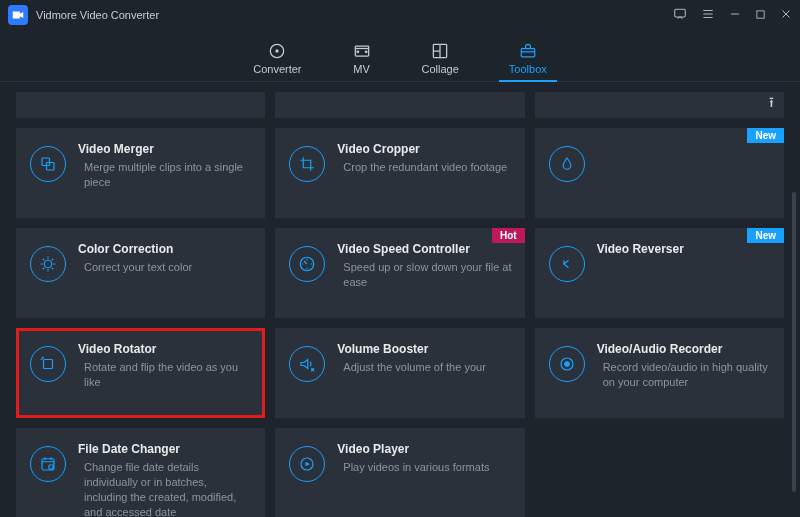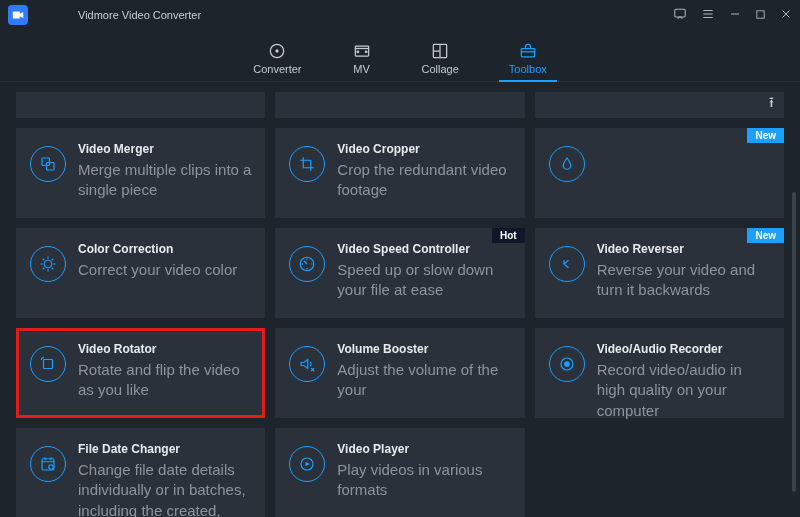--- a/index.html
+++ b/index.html
@@ -1,17 +1,17 @@
 <!DOCTYPE html>
 <html><head>
 <meta charset="utf-8">
 <style>
   * { box-sizing: border-box; margin: 0; padding: 0; }
   html, body { width: 800px; height: 517px; overflow: hidden; background: #1e242c; font-family: "Segoe UI", Arial, sans-serif; color: #d4d8dc; }
-  .titlebar { height: 30px; display: flex; align-items: center; padding: 0 8px; gap: 42px; }
+  .titlebar { height: 30px; display: flex; align-items: center; padding: 0 8px; }
   .logo { width: 20px; height: 20px; background: #2f7bff; border-radius: 4px; display: flex; align-items: center; justify-content: center; margin-right: 8px; }
   .logo svg { width: 14px; height: 14px; fill: #fff; }
   .title { font-size: 11px; color: #c9ced3; }
   .win-controls { margin-left: auto; display: flex; gap: 14px; align-items: center; }
   .win-controls span { color: #aeb4bb; font-size: 13px; cursor: pointer; line-height: 1; }
   .tabs { height: 52px; display: flex; justify-content: center; align-items: flex-start; gap: 30px; border-bottom: 1px solid #2b323b; }
   .tab { display: flex; flex-direction: column; align-items: center; gap: 2px; cursor: pointer; padding: 4px 10px 0 10px; height: 100%; justify-content: center; position: relative; }
   .tab svg { width: 20px; height: 20px; stroke: #c5cbd1; fill: none; stroke-width: 1.5; }
   .tab span { font-size: 11px; color: #c5cbd1; }
   .tab.active span { color: #1aa0ff; }
@@ -19,23 +19,23 @@
   .tab.active::after { content: ""; position: absolute; bottom: -1px; left: 0; right: 0; height: 2px; background: #1aa0ff; }
   .content { position: relative; height: 435px; padding: 10px 16px 0 16px; }
   .grid { display: grid; grid-template-columns: repeat(3, 1fr); gap: 10px; }
   .card { background: #2a313a; height: 90px; padding: 14px 12px 12px 14px; display: flex; align-items: flex-start; gap: 12px; position: relative; cursor: pointer; }
   .card.partial { height: 26px; padding-top: 0; padding-bottom: 0; align-items: center; }
   .card.highlight { outline: 3px solid #e21b1b; outline-offset: -3px; }
   .card .icon { width: 36px; height: 36px; border: 1.5px solid #1aa0ff; border-radius: 50%; display: flex; align-items: center; justify-content: center; flex-shrink: 0; margin-top: 4px; }
   .card .icon svg { width: 18px; height: 18px; stroke: #1aa0ff; fill: none; stroke-width: 1.6; }
   .card .txt { flex: 1; min-width: 0; }
   .card .name { font-size: 12px; font-weight: 600; color: #e8ebee; margin-bottom: 4px; }
-  .card .desc { font-size: 15px; color: #8d949c; line-height: 1.35; }
+  .card .desc { font-size: 11px; color: #8d949c; line-height: 1.35; margin-left: 6px; }
   .badge { position: absolute; top: 0; right: 0; font-size: 10px; font-weight: 600; padding: 2px 8px; color: #fff; }
-  .badge.hot { background: #0f172a; }
+  .badge.hot { background: #be185d; }
   .badge.new { background: #1aa0ff; }
   .upload-ico { position: absolute; top: 0; right: 10px; color: #cfd3d8; font-size: 14px; }
   .scrollbar { position: absolute; right: 4px; top: 110px; width: 4px; height: 300px; background: #3a424c; border-radius: 2px; }
 </style>
 </head>
 <body>
 
 <div class="titlebar">
   <div class="logo">
     <svg viewBox="0 0 24 24">
@@ -138,21 +138,21 @@
       </div>
       <div class="card">
         <div class="icon">
           <svg viewBox="0 0 24 24">
             <circle cx="12" cy="12" r="5"></circle>
             <path d="M12 2v3M12 19v3M2 12h3M19 12h3M5 5l2 2M17 17l2 2M17 7l2-2M5 19l2-2"></path>
           </svg>
         </div>
         <div class="txt">
           <div class="name">Color Correction</div>
-          <div class="desc">Correct your video color</div>
+          <div class="desc">Correct your text color</div>
         </div>
       </div>
       <div class="card">
         <div class="icon">
           <svg viewBox="0 0 24 24">
             <circle cx="12" cy="12" r="9"></circle>
             <path d="M12 12L8 8"></path>
             <path d="M12 5v2M19 12h-2M12 19v-2M5 12h2"></path>
           </svg>
         </div>
@@ -165,21 +165,20 @@
       <div class="card">
         <div class="icon">
           <svg viewBox="0 0 24 24">
             <circle cx="12" cy="12" r="9" stroke-opacity="0"></circle>
             <path d="M14 7l-6 5 6 5"></path>
             <path d="M8 12V7"></path>
           </svg>
         </div>
         <div class="txt">
           <div class="name">Video Reverser</div>
-          <div class="desc">Reverse your video and turn it backwards</div>
         </div>
         <div class="badge new">New</div>
       </div>
       <div class="card highlight">
         <div class="icon">
           <svg viewBox="0 0 24 24">
             <rect x="6" y="6" width="12" height="12" rx="1"></rect>
             <path d="M6 3a9 9 0 00-3 3" stroke-linecap="round"></path>
           </svg>
         </div>

